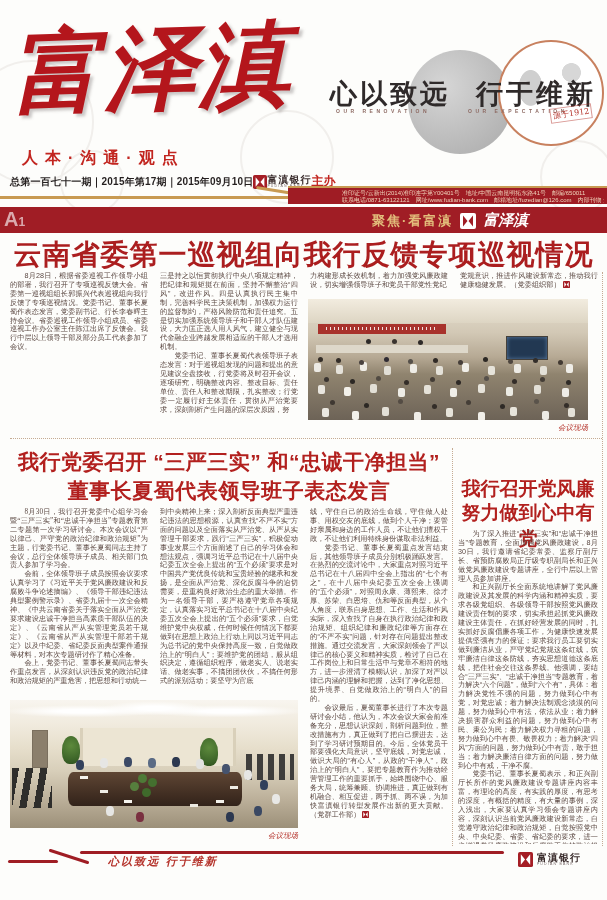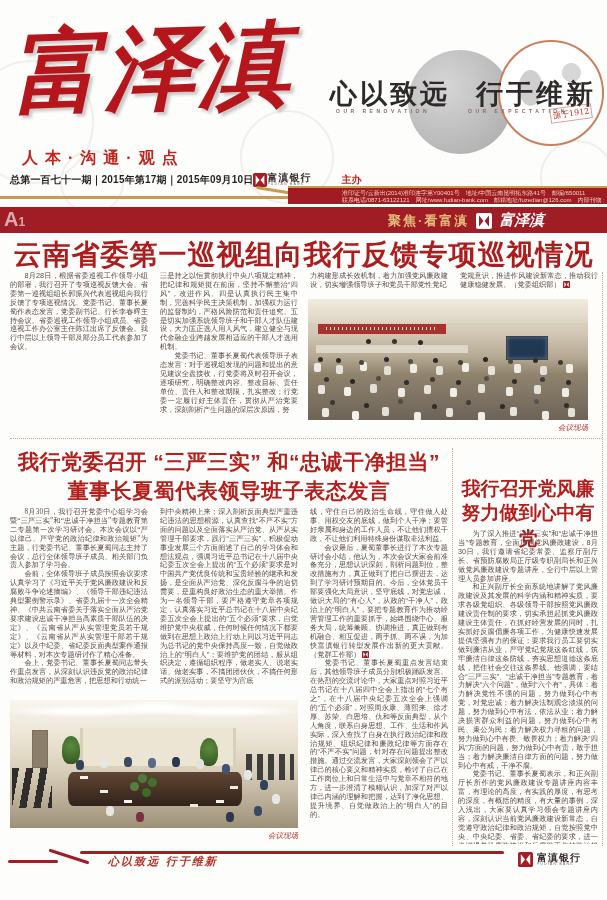--- a/index.html
+++ b/index.html
@@ -23,33 +23,33 @@
   .mast-slogan .gap{display:inline-block;width:26px;}
   .slogan-en{font-size:5px;letter-spacing:3.5px;color:#8d6a63;font-weight:bold;}
   .seal{left:550px;top:106px;color:#b5342c;font-size:8px;font-family:"DejaVu Serif",serif;
     transform:rotate(-8deg);border:1px solid rgba(181,52,44,.5);padding:1px 2px;}
   .tagline{left:22px;top:148px;font-size:16px;font-weight:bold;color:#c2251f;letter-spacing:7px;}
   .issue-row{left:10px;top:173px;display:flex;align-items:center;gap:0;white-space:nowrap;}
   .issue-text{font-size:10px;font-weight:bold;color:#241f1f;letter-spacing:.2px;}
   .bank-stack{display:flex;flex-direction:column;line-height:1;}
   .bank-cn{font-family:"DejaVu Serif",serif;font-weight:bold;font-size:10px;color:#3a2c2c;letter-spacing:1px;}
   .bank-en{font-size:3.5px;color:#7d6f6f;letter-spacing:1.2px;}
-  .organizer{font-size:10px;font-weight:bold;color:#c2251f;margin-left:30px;}
+  .organizer{font-size:12px;font-weight:bold;color:#c2251f;}
   .gold-line{left:0;top:196px;width:292px;height:2.5px;background:#c89a52;}
   .gold-swoosh{left:256px;top:190px;width:50px;height:3px;background:#c89a52;transform:rotate(9deg);border-radius:2px;}
   .pub-bar{left:288px;top:186px;width:319px;height:18px;background:#9f1c24;border-top:2px solid #c89a52;
     box-sizing:border-box;color:#f0d6bd;font-size:6px;line-height:7.5px;padding:1.5px 3px 0 54px;}
   .pub-bar div{white-space:nowrap;overflow:hidden;}
 
   
   .a1bar{left:0;top:207px;width:607px;height:26px;background:#a01d25;}
   .a1label{left:4px;top:208px;color:#daa9ad;font-weight:bold;}
   .a1label .L{font-size:20px;}
   .a1label .N{font-size:12px;}
-  .a1right{left:372px;top:211px;display:flex;align-items:center;gap:7px;margin-left:16px;}
+  .a1right{left:372px;top:211px;display:flex;align-items:center;gap:7px;}
   .a1sec{color:#e2bd7b;font-weight:bold;font-size:13px;letter-spacing:2px;}
   .a1brand{color:#fff;font-family:"DejaVu Serif",serif;font-style:italic;font-weight:bold;font-size:15px;}
 
   
   .headline1{left:10px;top:236px;width:587px;text-align:center;font-size:28px;font-weight:bold;
     color:#ab1e1f;letter-spacing:1px;}
   .headline2{width:438px;left:10px;text-align:center;font-size:21px;font-weight:bold;color:#b2201e;letter-spacing:.5px;}
   .headline3{width:140px;left:458px;text-align:center;font-size:19px;font-weight:bold;color:#b2201e;}
 
   
@@ -227,25 +227,25 @@
   <div class="col" style="left:10px;top:508px;height:188px;font-family:Liberation Serif, serif;">
     <p>8月30日，我行召开党委中心组学习会暨“三严三实”和“忠诚干净担当”专题教育第二专题第一次学习研讨会。本次会议以“严以律己、严守党的政治纪律和政治规矩”为主题，行党委书记、董事长夏蜀同志主持了会议，总行全体领导班子成员、相关部门负责人参加了学习会。</p>
     <p>会前，全体领导班子成员按照会议要求认真学习了《习近平关于党风廉政建设和反腐败斗争论述摘编》、《领导干部违纪违法典型案例警示录》、省委九届十一次全会精神、《中共云南省委关于落实全面从严治党要求建设忠诚干净担当高素质干部队伍的决定》、《云南省从严从实管理党员若干规定》、《云南省从严从实管理干部若干规定》以及中纪委、省纪委反面典型案件通报等材料，对本次专题研讨作了精心准备。</p>
     <p>会上，党委书记、董事长夏蜀同志带头作重点发言，从深刻认识违反党的政治纪律和政治规矩的严重危害，把思想和行动统一</p>
   </div>
   <div class="col" style="left:160px;top:508px;height:188px;">
     <p class="noind">到中央精神上来；深入剖析反面典型严重违纪违法的思想根源，认真查找“不严不实”方面的问题以及全面落实从严治党、从严从实管理干部要求，践行“三严三实”，积极促动事业发展三个方面阐述了自己的学习体会和想法观点，强调习近平总书记在十八届中央纪委五次全会上提出的“五个必须”要求是对中国共产党优良传统和宝贵经验的继承和发扬，是全面从严治党、深化反腐斗争的迫切需要，是重构良好政治生态的重大举措。作为一名领导干部，要严格遵守党章各项规定，认真落实习近平总书记在十八届中央纪委五次全会上提出的“五个必须”要求，自觉维护党中央权威，任何时候任何情况下都要做到在思想上政治上行动上同以习近平同志为总书记的党中央保持高度一致，自觉做政治上的“明白人”；要维护党的团结，服从组织决定，遵循组织程序，做老实人、说老实话、做老实事，不搞团团伙伙，不搞任何形式的派别活动；要坚守为官底</p>
   </div>
   <div class="col" style="left:310px;top:508px;height:336px;">
     <p class="noind">线，守住自己的政治生命线，守住做人处事、用权交友的底线，做到个人干净；要管好亲属和身边的工作人员，不让他们擅权干政，不让他们利用特殊身份谋取非法利益。</p>
+    <p>党委书记、董事长夏蜀重点发言结束后，其他领导班子成员分别积极踊跃发言。在热烈的交流讨论中，大家重点对照习近平总书记在十八届四中全会上指出的“七个有之”，在十八届中央纪委五次全会上强调的“五个必须”，对照周永康、薄熙来、徐才厚、苏荣、白恩培、仇和等反面典型，从个人角度，联系自身思想、工作、生活和作风实际，深入查找了自身在执行政治纪律和政治规矩、组织纪律和廉政纪律等方面存在的“不严不实”问题，针对存在问题提出整改措施。通过交流发言，大家深刻领会了严以律己的核心要义和精神实质，检讨了自己在工作岗位上和日常生活中与党章不相符的地方，进一步澄清了模糊认识，加深了对严以律己内涵的理解和把握，达到了净化思想、提升境界、自觉做政治上的“明白人”的目的。</p>
     <p><span>会议最后，夏蜀董事长进行了本次专题研讨会小结，他认为，本次会议大家会前准备充分，思想认识深刻，剖析问题到位，整改措施有力，真正做到了把自己摆进去，达到了学习研讨预期目的。今后，全体党员干部要强化大局意识，坚守底线，对党忠诚，做识大局的“有心人”，从政的“干净人”，政治上的“明白人”，要把专题教育作为推动经营管理工作的重要抓手，始终围绕中心、服务大局，统筹兼顾、协调推进，真正做到有机融合、相互促进，两手抓、两不误，为加快富滇银行转型发展作出新的更大贡献。（党群工作部）</span><span class="endmark"><svg viewBox="0 0 32 32">
             <rect width="32" height="32" rx="4" fill="#a51e25"></rect>
             <path d="M6 5 L15 16 L6 27 Z M26 5 L17 16 L26 27 Z" fill="#fff"></path>
           </svg></span></p>
-    <p>党委书记、董事长夏蜀重点发言结束后，其他领导班子成员分别积极踊跃发言。在热烈的交流讨论中，大家重点对照习近平总书记在十八届四中全会上指出的“七个有之”，在十八届中央纪委五次全会上强调的“五个必须”，对照周永康、薄熙来、徐才厚、苏荣、白恩培、仇和等反面典型，从个人角度，联系自身思想、工作、生活和作风实际，深入查找了自身在执行政治纪律和政治规矩、组织纪律和廉政纪律等方面存在的“不严不实”问题，针对存在问题提出整改措施。通过交流发言，大家深刻领会了严以律己的核心要义和精神实质，检讨了自己在工作岗位上和日常生活中与党章不相符的地方，进一步澄清了模糊认识，加深了对严以律己内涵的理解和把握，达到了净化思想、提升境界、自觉做政治上的“明白人”的目的。</p>
   </div>
 
   <div class="photo photo2">
     <div class="p2-lights"></div>
     <div class="p2-door"></div>
     <div class="p2-panel"></div>
     <div class="p2-plant" style="left:52px;top:36px;"></div>
     <div class="p2-plant" style="left:190px;top:38px;"></div>
     <div class="p2-chairsR"></div>
     <div class="p2-chairsL"></div>

